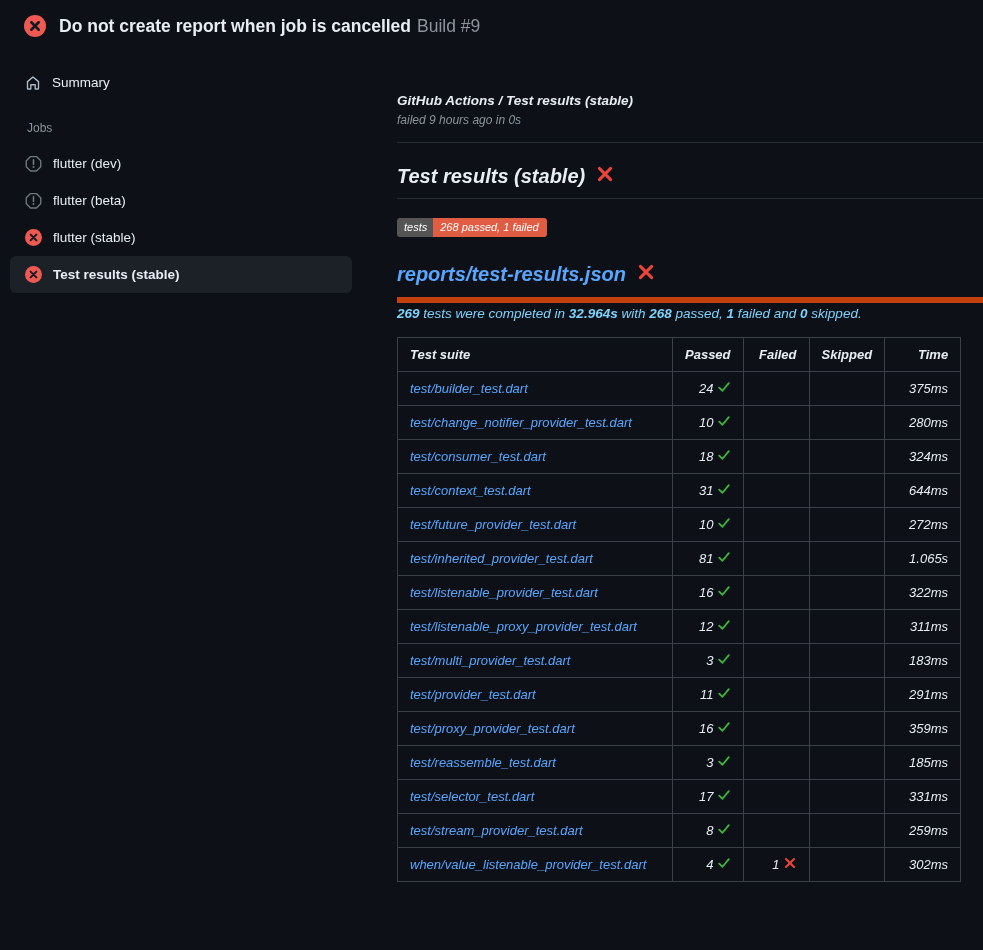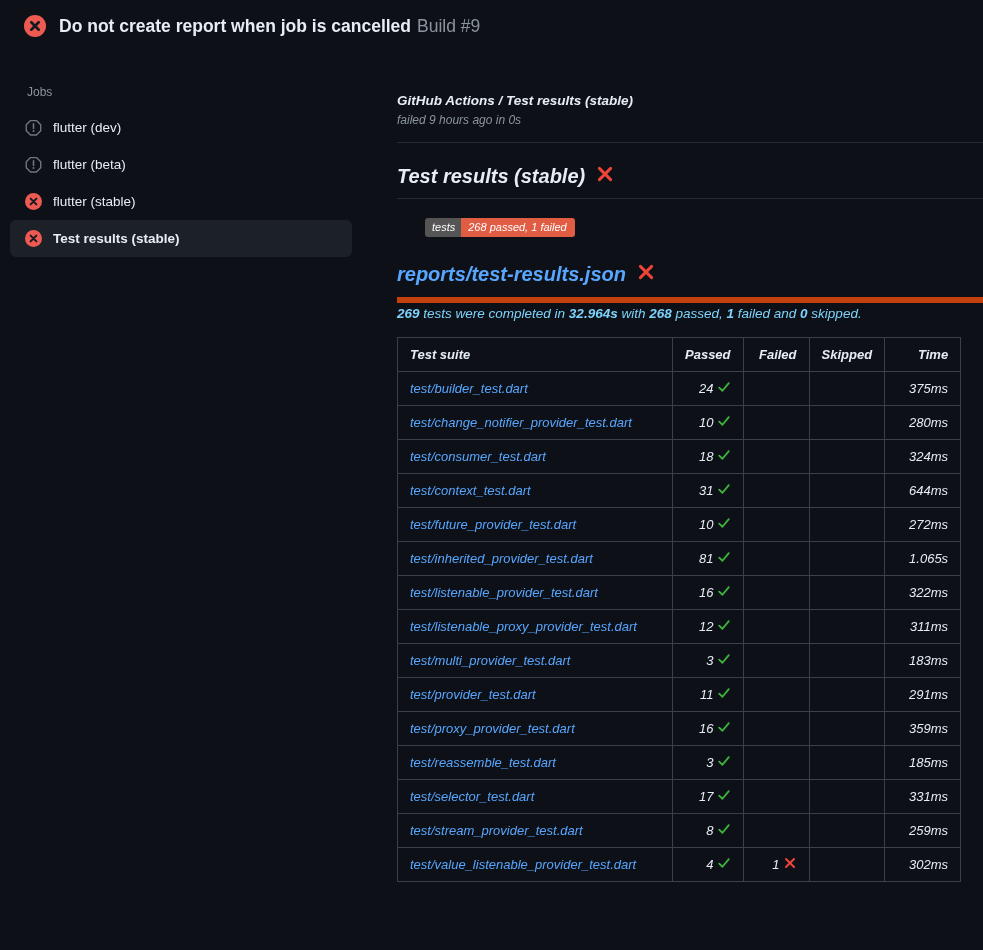--- a/index.html
+++ b/index.html
@@ -45,21 +45,21 @@
   }
   h2.report-title {
     margin:26px 0 0 0; font-size:20px; font-weight:bold;
     display:flex; align-items:center; gap:11px;
     padding-bottom:11px; border-bottom:6px solid #c2410c;
   }
   h2.report-title a { color:#58a6ff; text-decoration:none; cursor:pointer; }
 
   
   .badge { display:inline-flex; margin-top:19px; border-radius:3px; overflow:hidden;
-           font-size:11px; line-height:1;margin-left:28px; }
+           font-size:11px; line-height:1; }
   .badge .b-label { background:#555555; color:#ffffff; padding:4px 6px 4px 7px; }
   .badge .b-value { background:#e05d44; color:#ffffff; padding:4px 8px 4px 7px; }
 
   
   .summary { margin-top:3px; font-size:13.5px; color:#7dd3fc; }
   .summary b { font-weight:bold; }
 
   
   table.results { border-collapse:collapse; margin-top:16px; table-layout:fixed;
                   font-size:13px; }
@@ -87,20 +87,28 @@
         <circle cx="8" cy="8" r="8" fill="#ee5a52"></circle>
         <path d="M5.3 5.3 L10.7 10.7 M10.7 5.3 L5.3 10.7" stroke="#141a21" stroke-width="1.9" stroke-linecap="round"></path>
       </svg>
     </span>
     <span class="page-title"><span>Do not create report when job is cancelled</span><span class="build-no">Build #9</span></span>
   </div>
 
   <div class="layout">
 
     <div class="sidebar">
+      <div class="side-item">
+        <span class="icon">
+          <svg width="16" height="16" viewBox="0 0 16 16" fill="none">
+            <path d="M2.5 6.6 L8 2 L13.5 6.6 V13.2 a0.8 0.8 0 0 1 -0.8 0.8 H10.2 V9.8 H5.8 V14 H3.3 a0.8 0.8 0 0 1 -0.8 -0.8 Z" stroke="#adbac7" stroke-width="1.4" stroke-linejoin="round"></path>
+          </svg>
+        </span>
+        <span>Summary</span>
+      </div>
       <div class="jobs-label">Jobs</div>
       <div id="jobs-list">
           <div class="side-item">
             <span class="icon">
               <svg width="17" height="17" viewBox="0 0 16 16" fill="none">
                 <path d="M5.2 1.5 h5.6 l4 4 v5.6 l-4 4 H5.2 l-4-4 V5.5 Z" stroke="#6e7681" stroke-width="1.3" stroke-linejoin="round"></path>
                 <path d="M8 4.5 V9" stroke="#6e7681" stroke-width="1.5" stroke-linecap="round"></path>
                 <circle cx="8" cy="11.4" r="0.95" fill="#6e7681"></circle>
               </svg>
             </span>
@@ -348,21 +356,21 @@
                   <span>8</span>
                   <span class="icon"><svg width="14" height="14" viewBox="0 0 16 16" fill="none">
                       <path d="M2.5 8.7 L6.2 12.3 L13.5 3.6" stroke="#3cb43c" stroke-width="2.1" stroke-linecap="round" stroke-linejoin="round"></path>
                     </svg></span>
                 </span></td>
               <td class="c-num"></td>
               <td class="c-num"></td>
               <td class="c-time">259ms</td>
             </tr>
             <tr>
-              <td class="c-suite"><a>test/value_listenable_provider_test.dart</a></td>
+              <td class="c-suite"><a>when/value_listenable_provider_test.dart</a></td>
               <td class="c-num"><span class="numcell">
                   <span>4</span>
                   <span class="icon"><svg width="14" height="14" viewBox="0 0 16 16" fill="none">
                       <path d="M2.5 8.7 L6.2 12.3 L13.5 3.6" stroke="#3cb43c" stroke-width="2.1" stroke-linecap="round" stroke-linejoin="round"></path>
                     </svg></span>
                 </span></td>
               <td class="c-num"><span class="numcell">
                   <span>1</span>
                   <span class="icon"><svg width="14" height="14" viewBox="0 0 16 16">
                       <path d="M3.4 3.4 L12.6 12.6 M12.6 3.4 L3.4 12.6" stroke="#f04438" stroke-width="2.3" stroke-linecap="round"></path>

